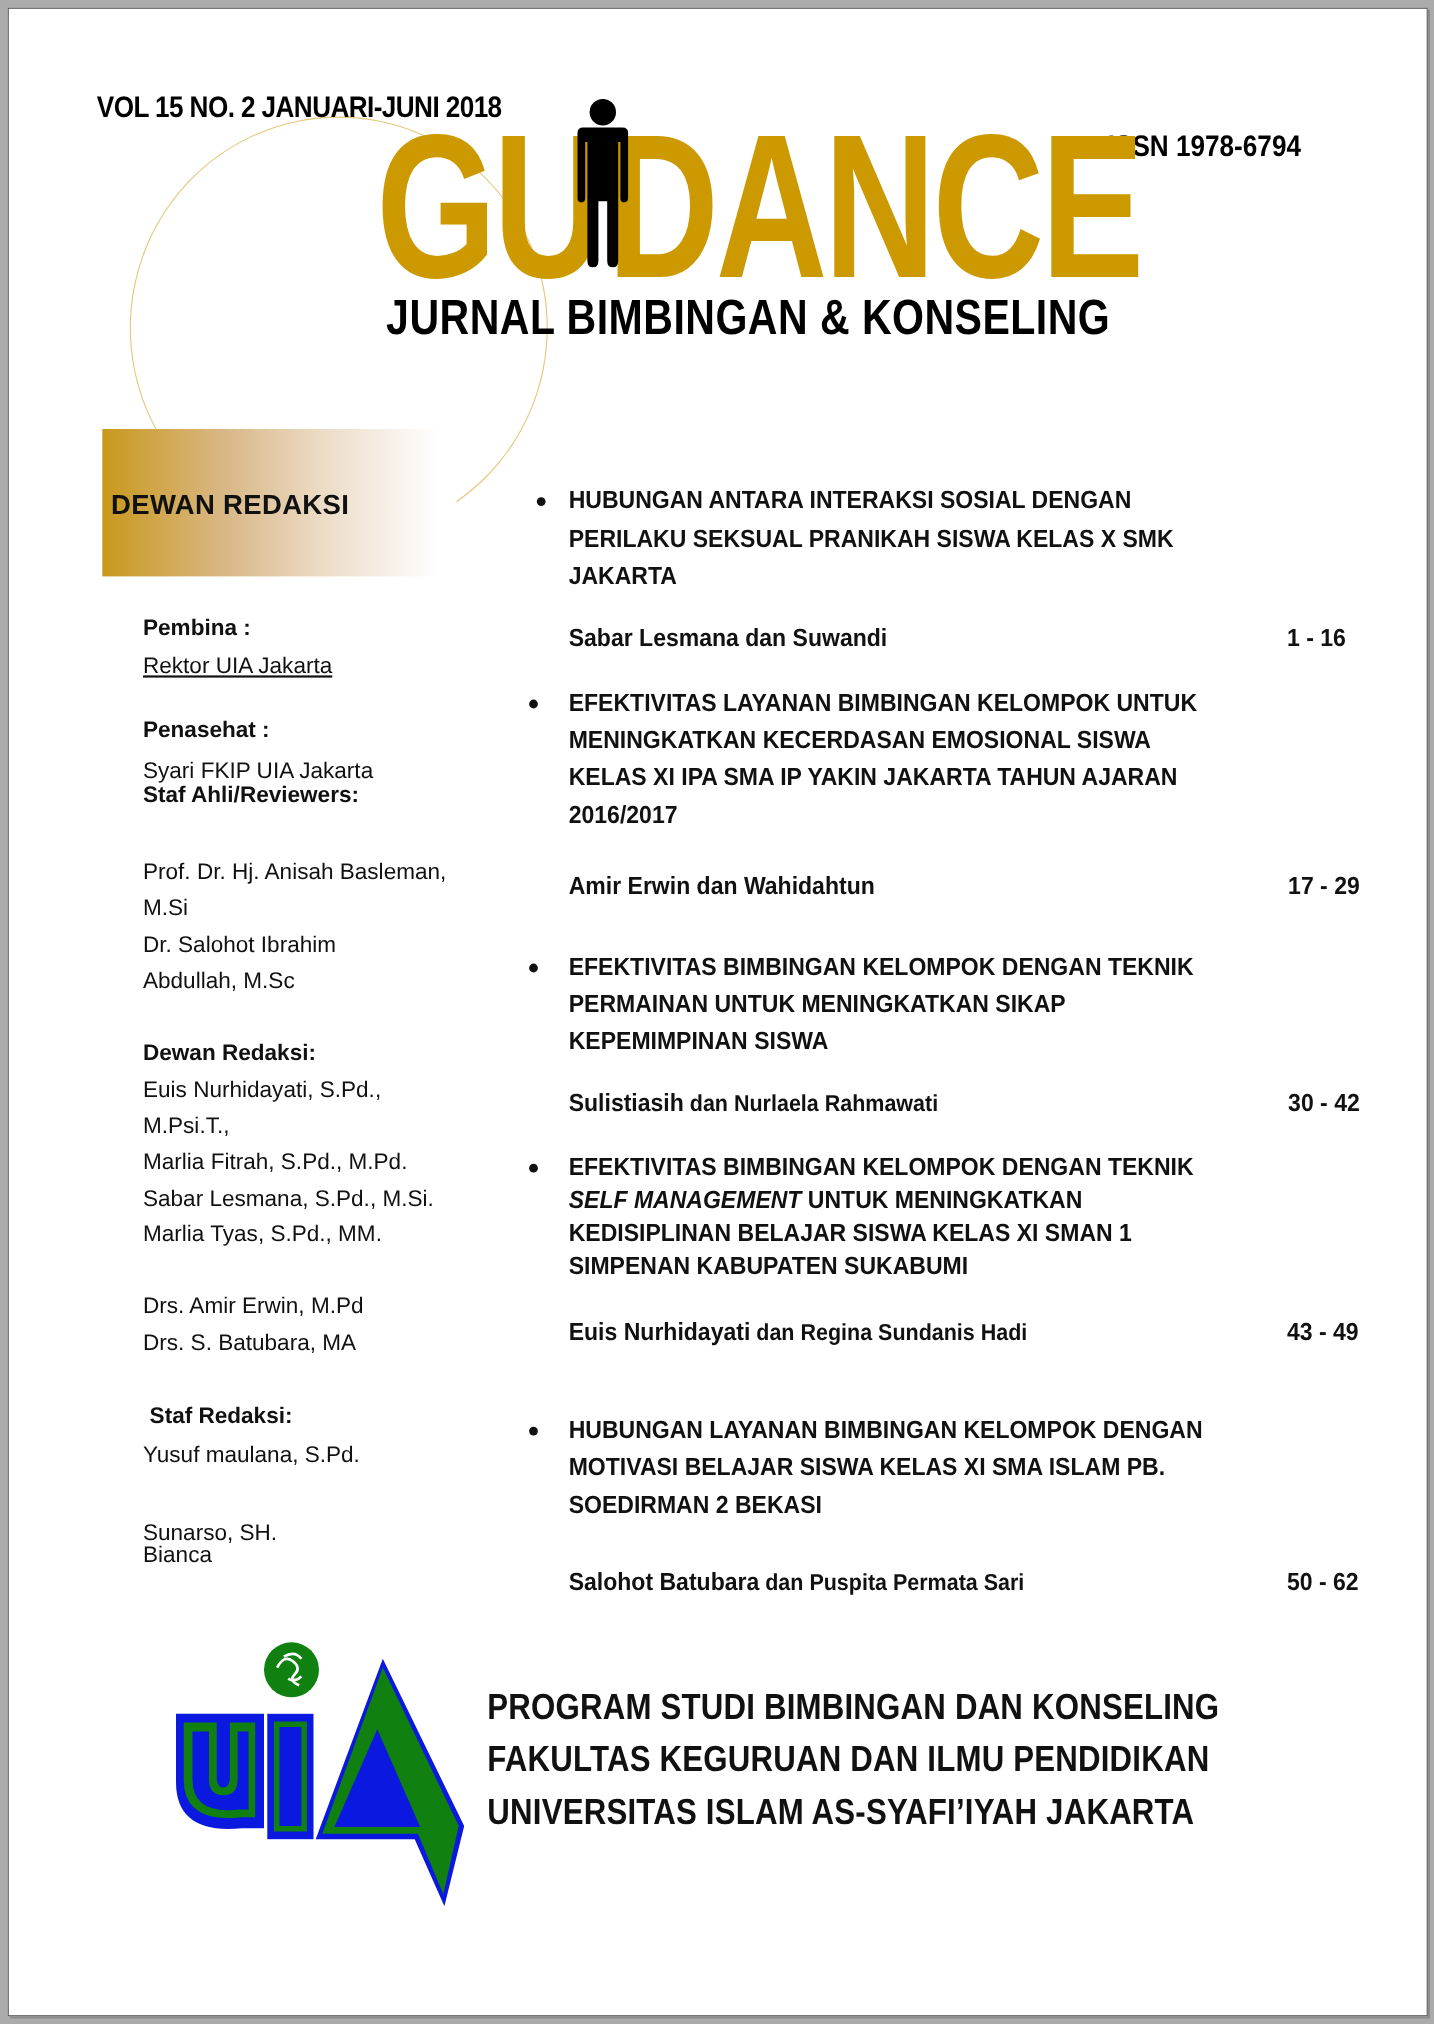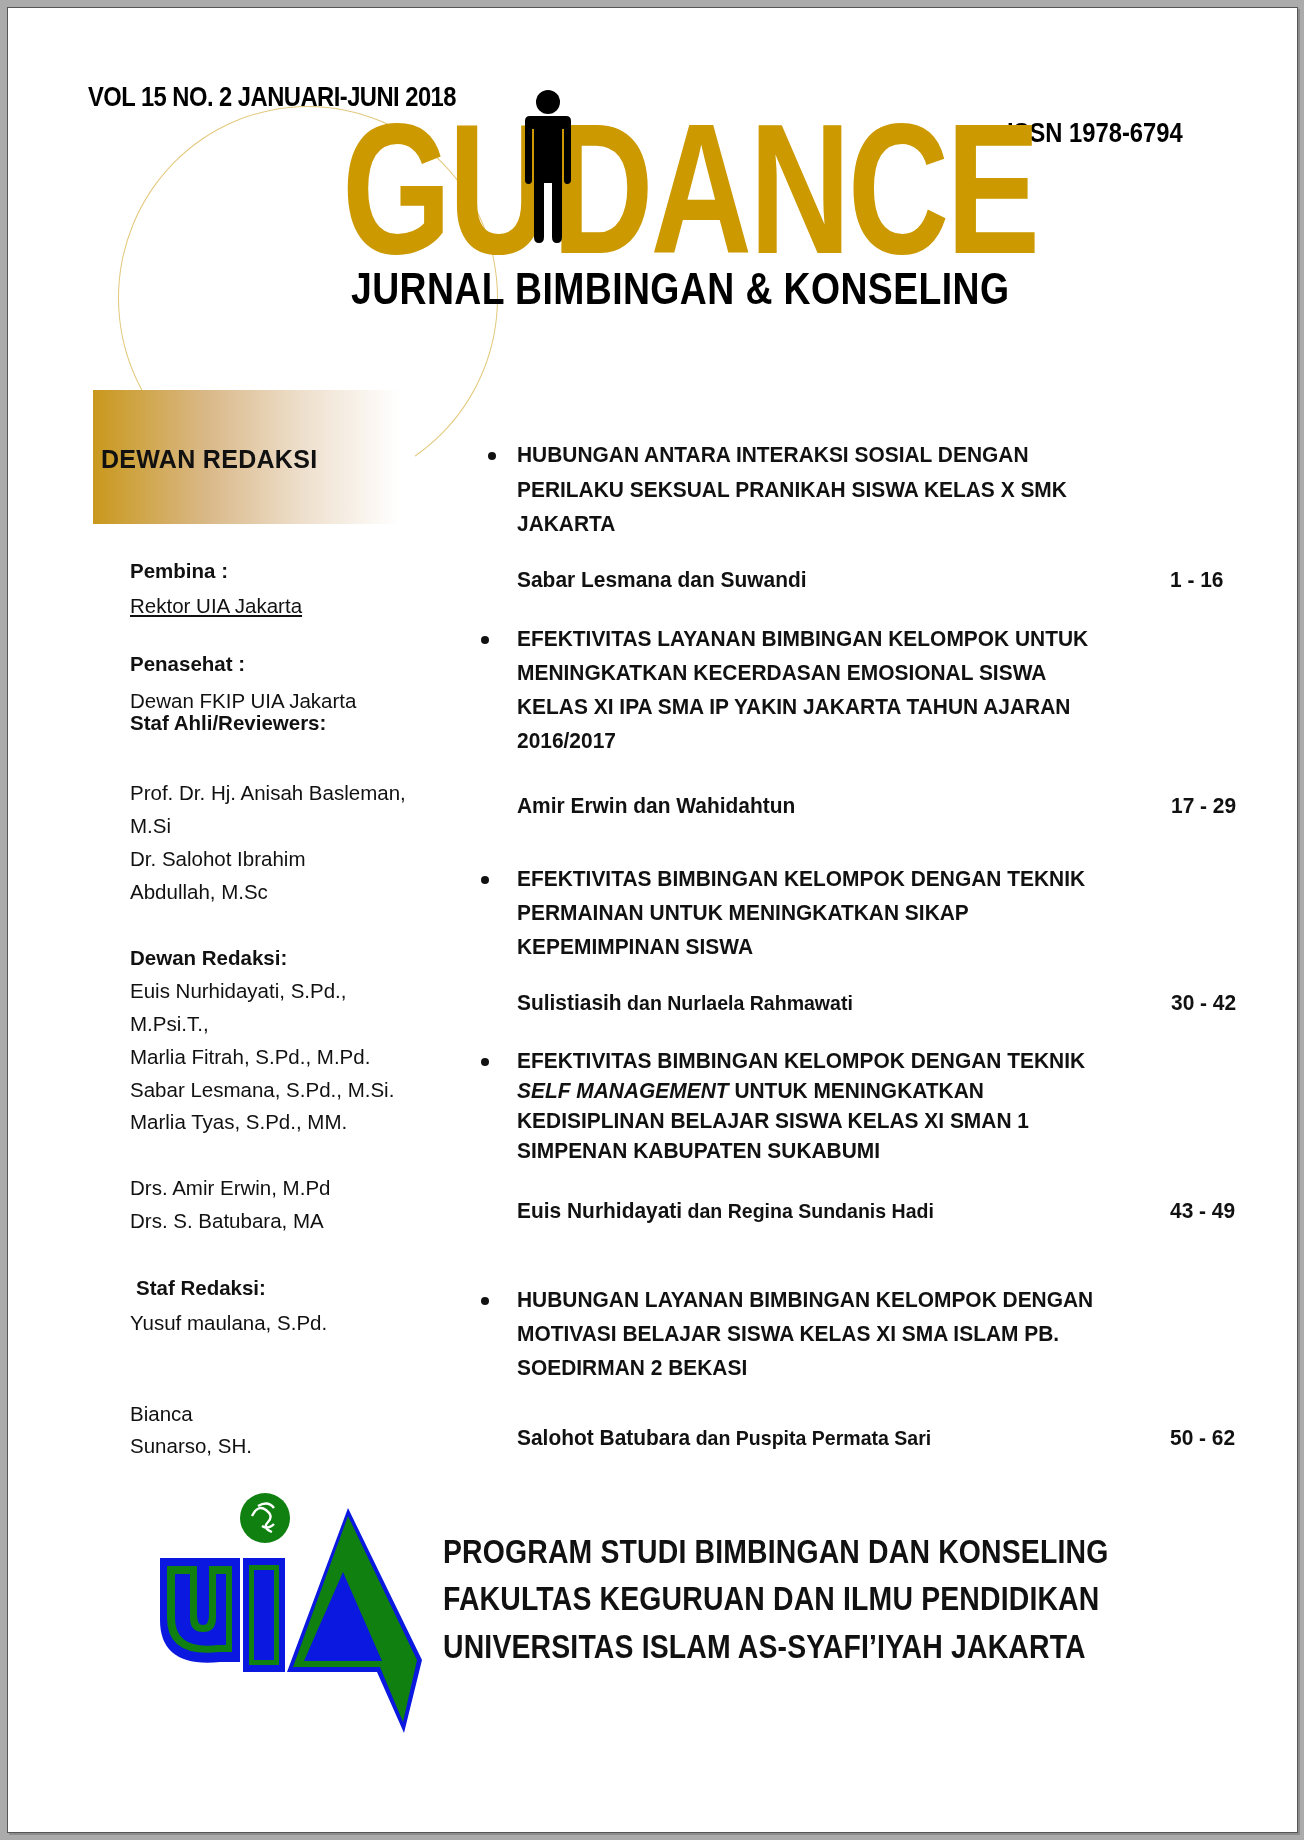--- a/index.html
+++ b/index.html
@@ -118,40 +118,40 @@
 <div class="abs subtitle">JURNAL BIMBINGAN &amp; KONSELING</div>
 
 <div class="abs board-box"></div>
 <div class="abs board-title">DEWAN REDAKSI</div>
 
 <div class="abs board-list">
   <div class="bl b" style="top:559px;">Pembina :</div>
   <div class="bl" style="top:594px;text-decoration:underline;">Rektor UIA Jakarta</div>
 
   <div class="bl b" style="top:652px;">Penasehat :</div>
-  <div class="bl" style="top:689px;">Dewan FKIP UIA Jakarta</div>
+  <div class="bl" style="top:689px;">Syari FKIP UIA Jakarta</div>
 
   <div class="bl b" style="top:711px;">Staf Ahli/Reviewers:</div>
   <div class="bl" style="top:781px;">Prof. Dr. Hj. Anisah Basleman,</div>
   <div class="bl" style="top:814px;">M.Si</div>
   <div class="bl" style="top:847px;">Dr. Salohot Ibrahim</div>
   <div class="bl" style="top:880px;">Abdullah, M.Sc</div>
 
   <div class="bl b" style="top:946px;">Dewan Redaksi:</div>
   <div class="bl" style="top:979px;">Euis Nurhidayati, S.Pd.,</div>
   <div class="bl" style="top:1012px;">M.Psi.T.,</div>
   <div class="bl" style="top:1045px;">Marlia Fitrah, S.Pd., M.Pd.</div>
   <div class="bl" style="top:1078px;">Sabar Lesmana, S.Pd., M.Si.</div>
   <div class="bl" style="top:1110px;">Marlia Tyas, S.Pd., MM.</div>
   <div class="bl" style="top:1176px;">Drs. Amir Erwin, M.Pd</div>
   <div class="bl" style="top:1209px;">Drs. S. Batubara, MA</div>
 
   <div class="bl b" style="top:1276px; left:6px;">Staf Redaksi:</div>
   <div class="bl" style="top:1311px;">Yusuf maulana, S.Pd.</div>
-  <div class="bl" style="top:1434px;">Sunarso, SH.</div>
+  <div class="bl" style="top:1382px;">Sunarso, SH.</div>
   <div class="bl" style="top:1402px;">Bianca</div>
 </div>
 
 <div class="bullet" style="left:488px; top:452px;"></div>
 <div class="abs art" style="left:517px; top:442px;">HUBUNGAN ANTARA INTERAKSI SOSIAL DENGAN</div>
 <div class="abs art" style="left:517px; top:477px;">PERILAKU SEKSUAL PRANIKAH SISWA KELAS X SMK</div>
 <div class="abs art" style="left:517px; top:511px;">JAKARTA</div>
 <div class="abs art" style="left:517px; top:567px;">Sabar Lesmana dan Suwandi</div>
 <div class="abs pages" style="left:1170px; top:567px;">1 - 16</div>
 

